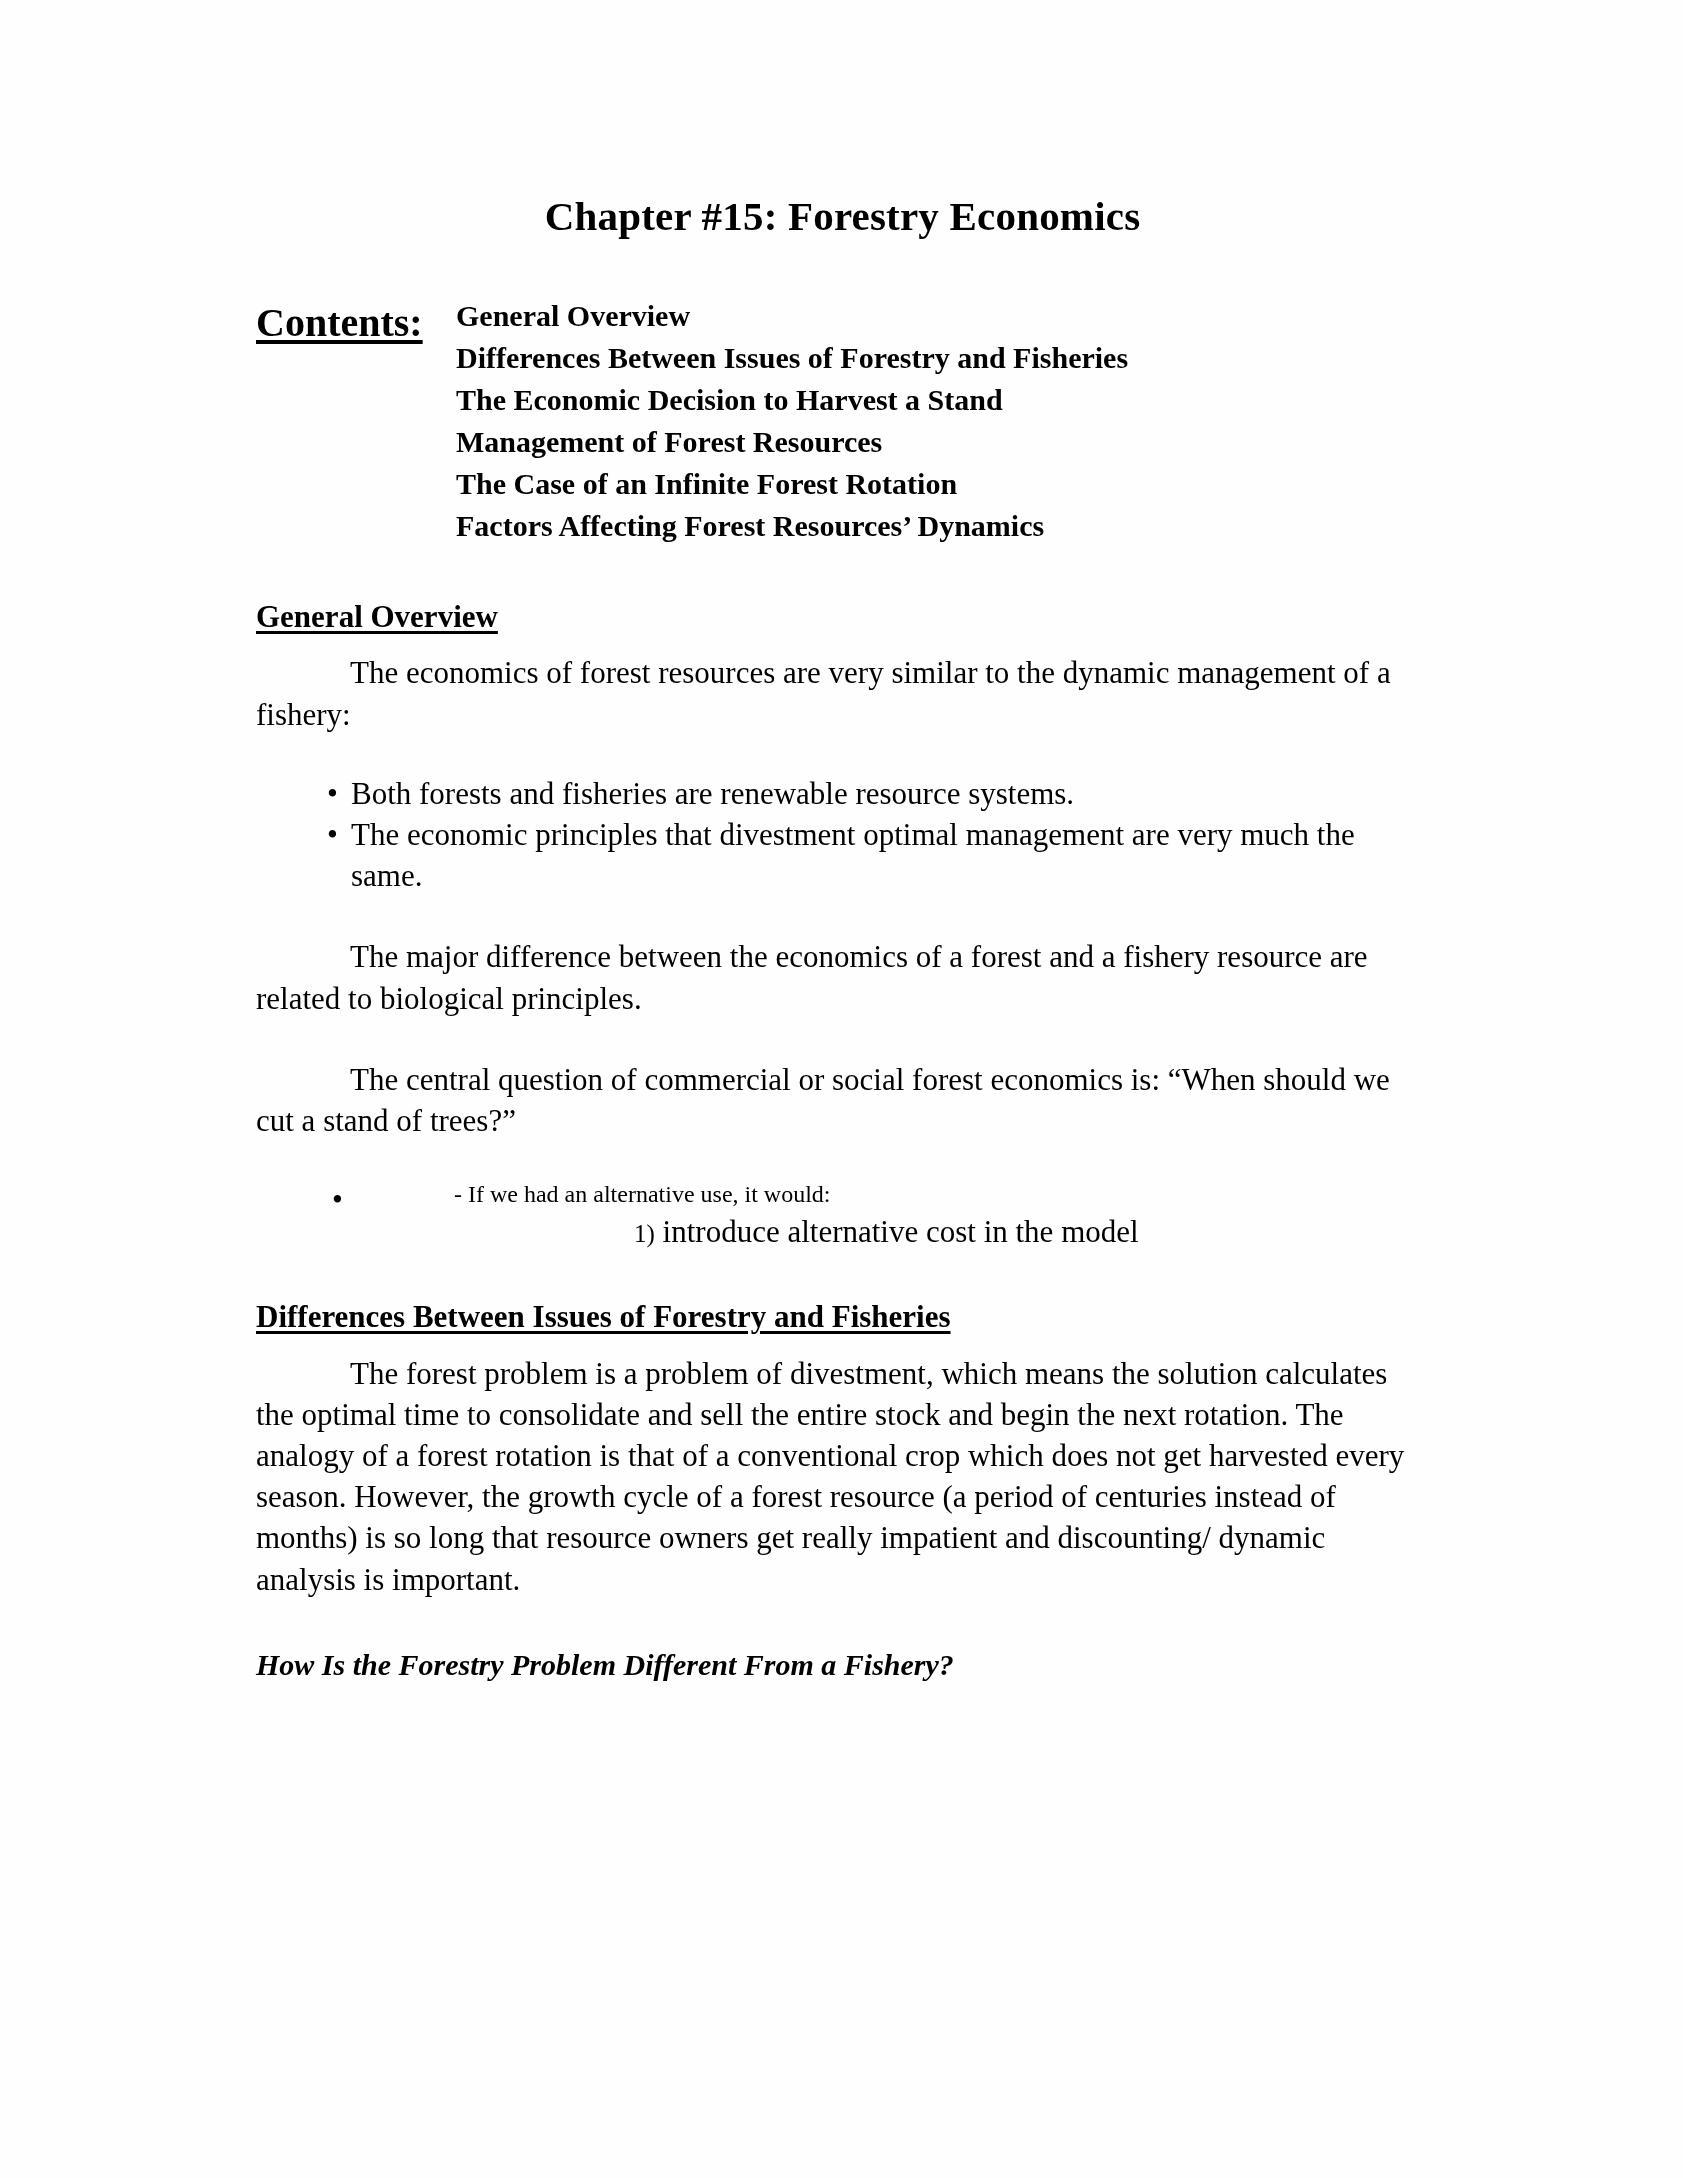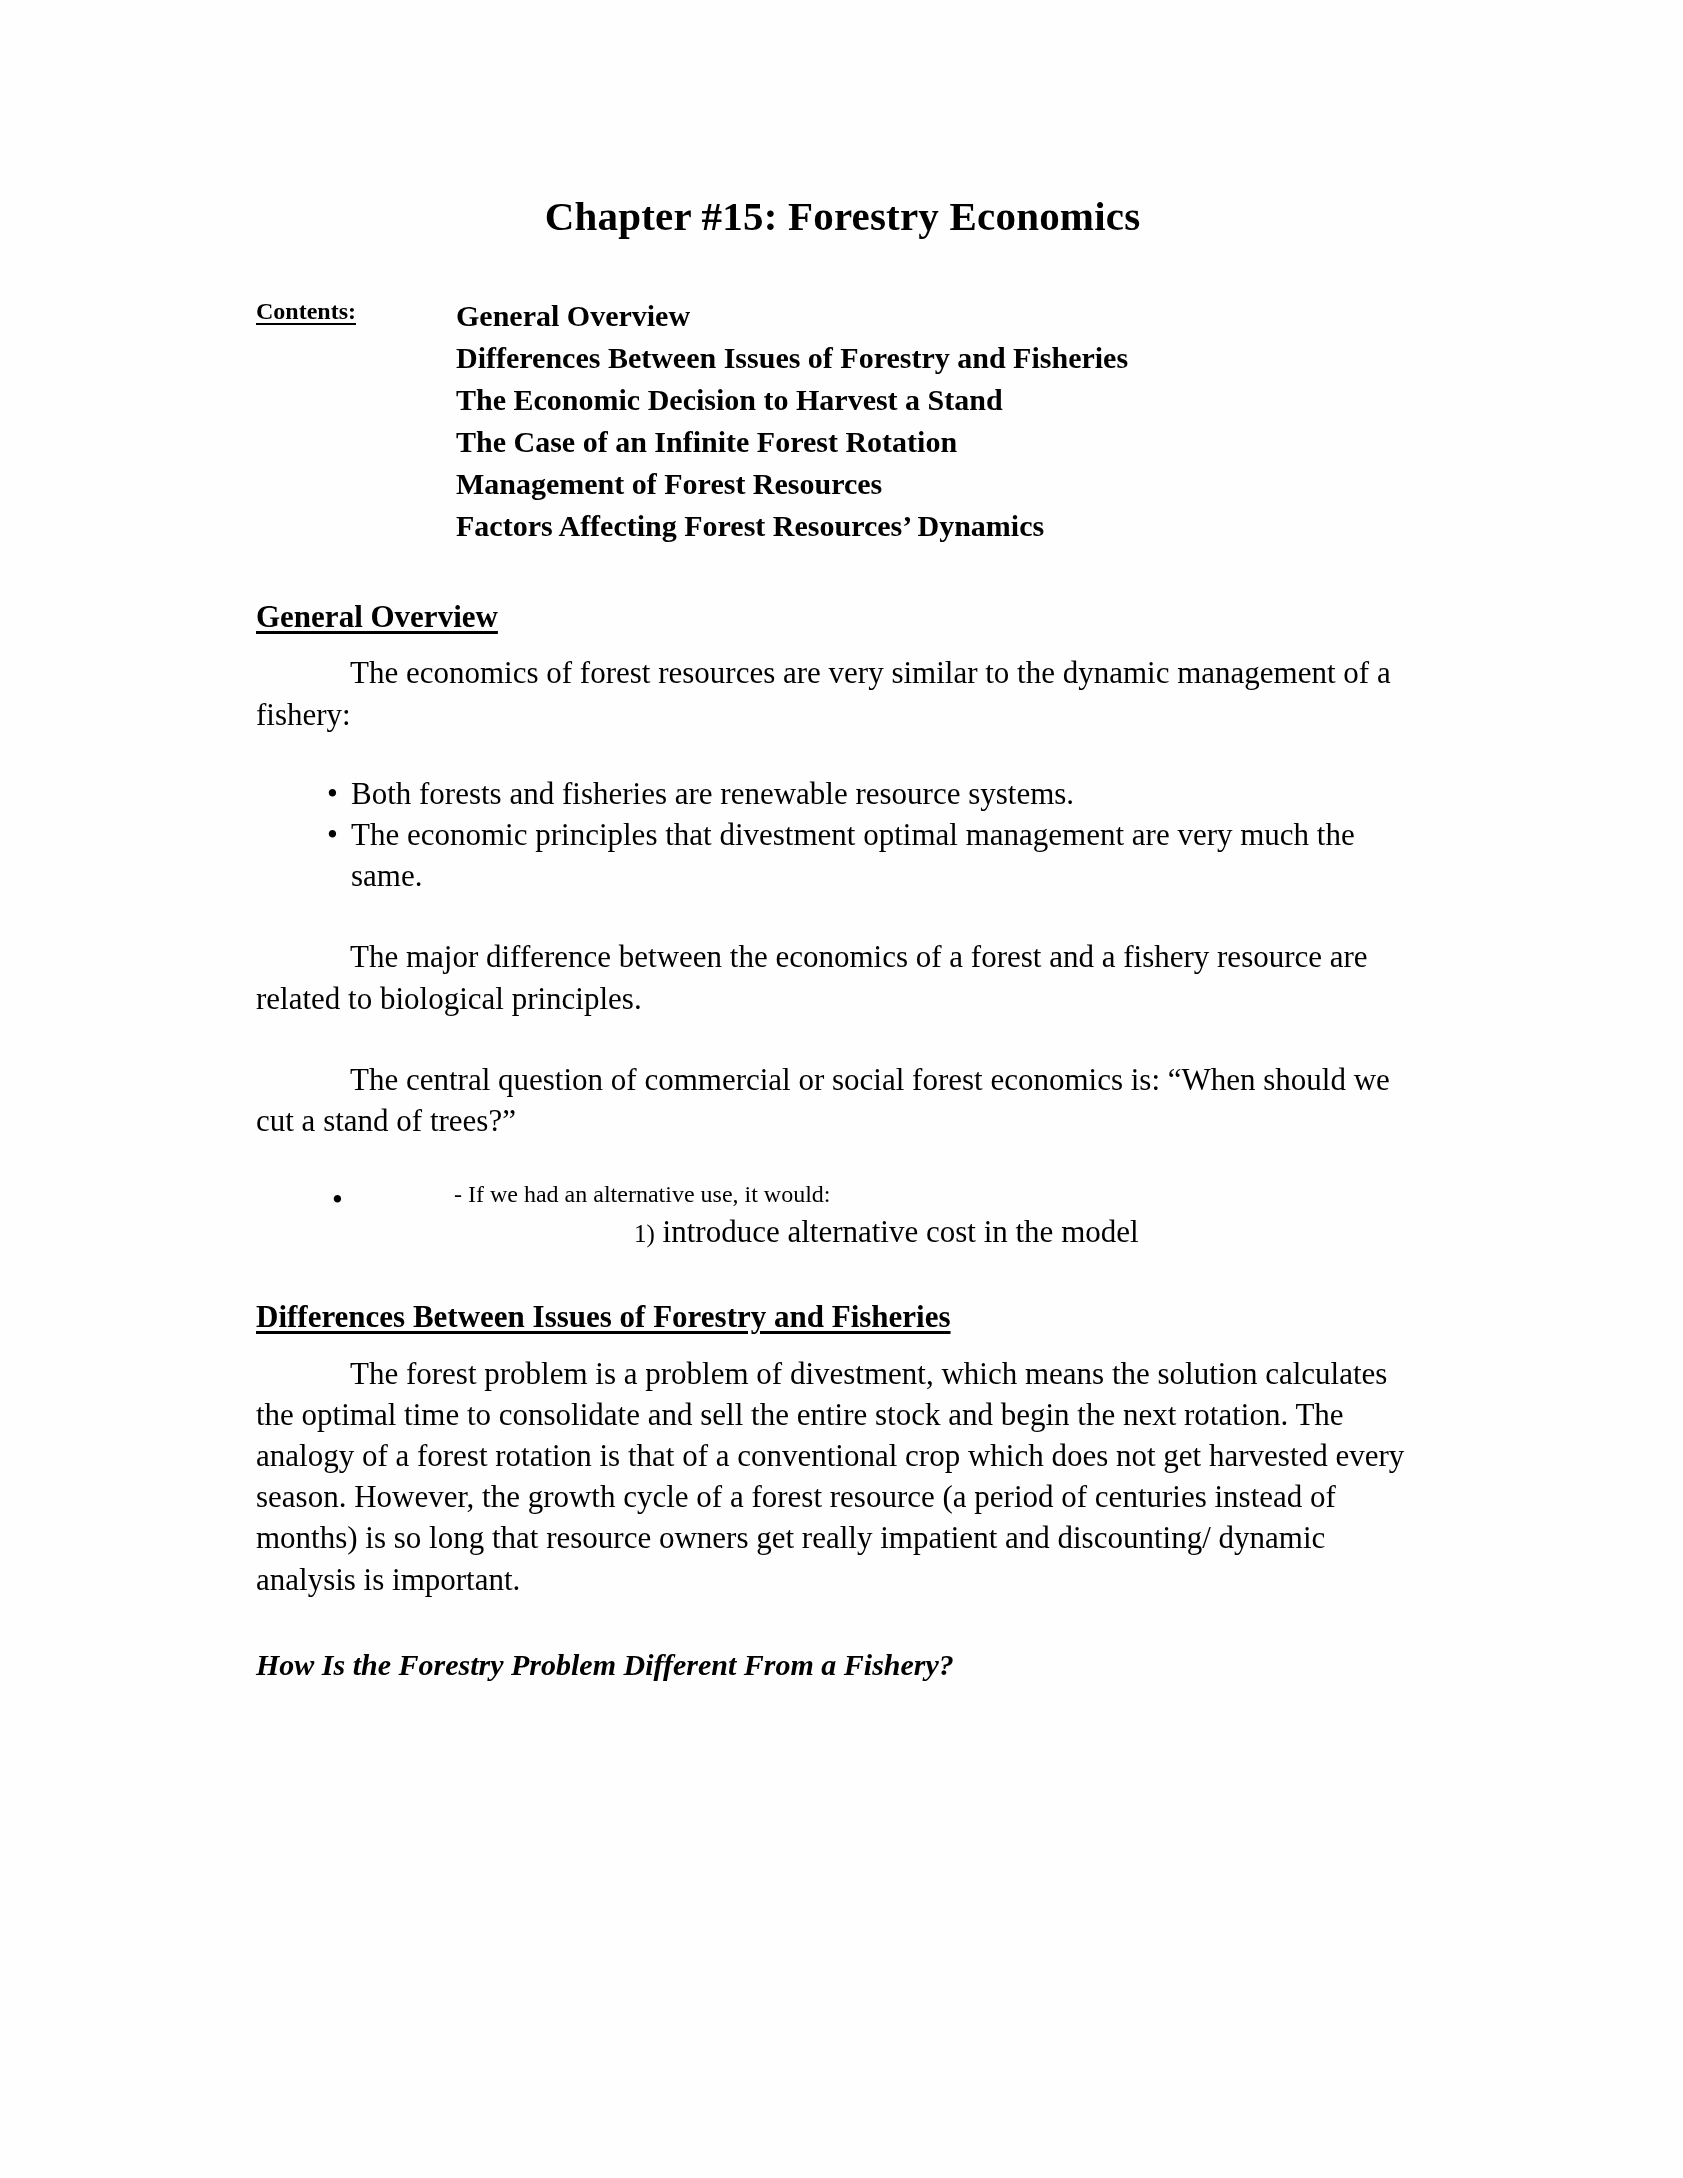--- a/index.html
+++ b/index.html
@@ -40,21 +40,21 @@
     line-height: 1.1;
   }
 
   
   .contents-block {
     display: flex;
     margin-top: 56px;
   }
   .contents-label {
     font-weight: bold;
-    font-size: 24px;
+    font-size: 40px;
     text-decoration: underline;
     text-underline-offset: 4px;
     white-space: nowrap;
     width: 200px;
     flex: 0 0 200px;
     line-height: 1.40;
   }
   .contents-list {
     font-weight: bold;
     font-size: 30px;
@@ -136,22 +136,22 @@
   <div class="content">
 
     <h1 class="doc-title">Chapter #15: Forestry Economics</h1>
 
     <div class="contents-block">
       <div class="contents-label">Contents:</div>
       <div class="contents-list">
         <div>General Overview</div>
         <div>Differences Between Issues of Forestry and Fisheries</div>
         <div>The Economic Decision to Harvest a Stand</div>
+        <div>Management of Forest Resources</div>
         <div>The Case of an Infinite Forest Rotation</div>
-        <div>Management of Forest Resources</div>
         <div>Factors Affecting Forest Resources’ Dynamics</div>
       </div>
     </div>
 
     <div class="heading-wrap">
       <span class="section-heading">General Overview</span>
     </div>
 
     <p class="body first">The economics of forest resources are very similar to the dynamic management of a fishery:</p>
 

